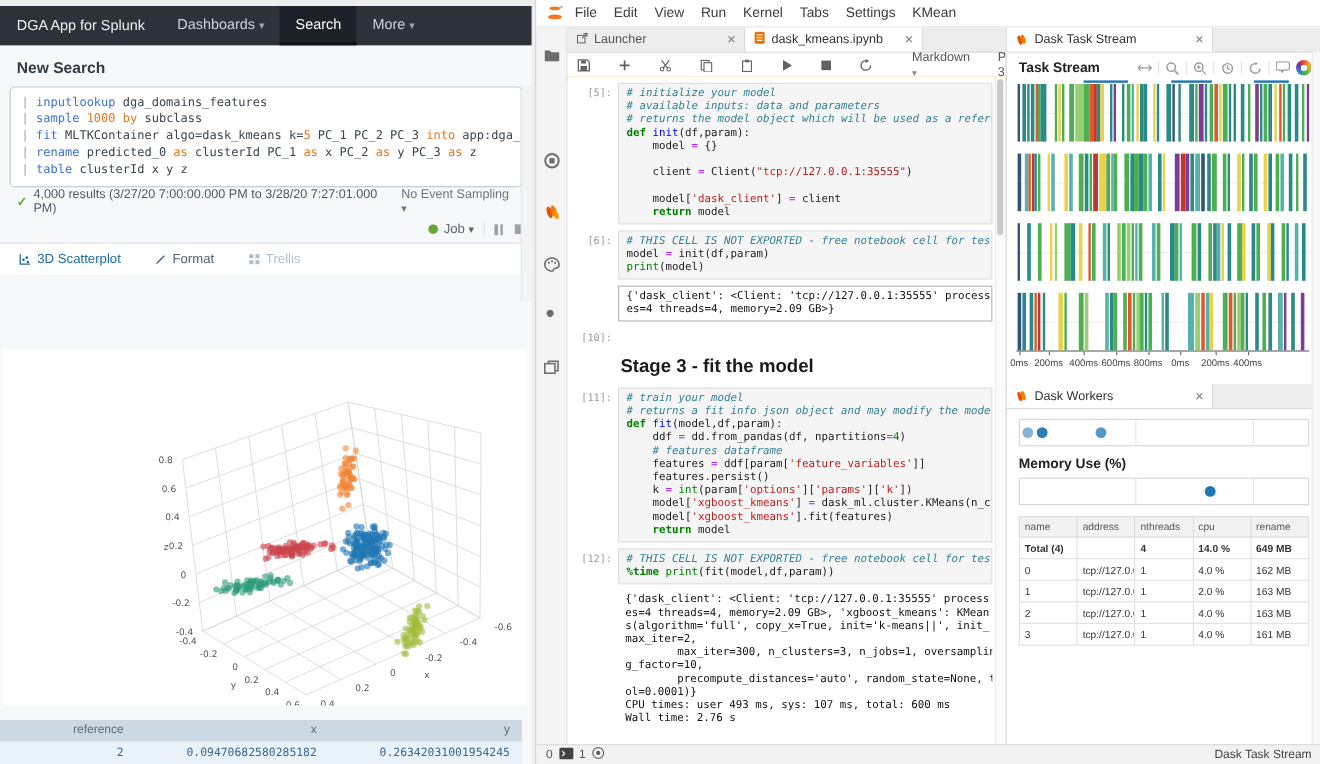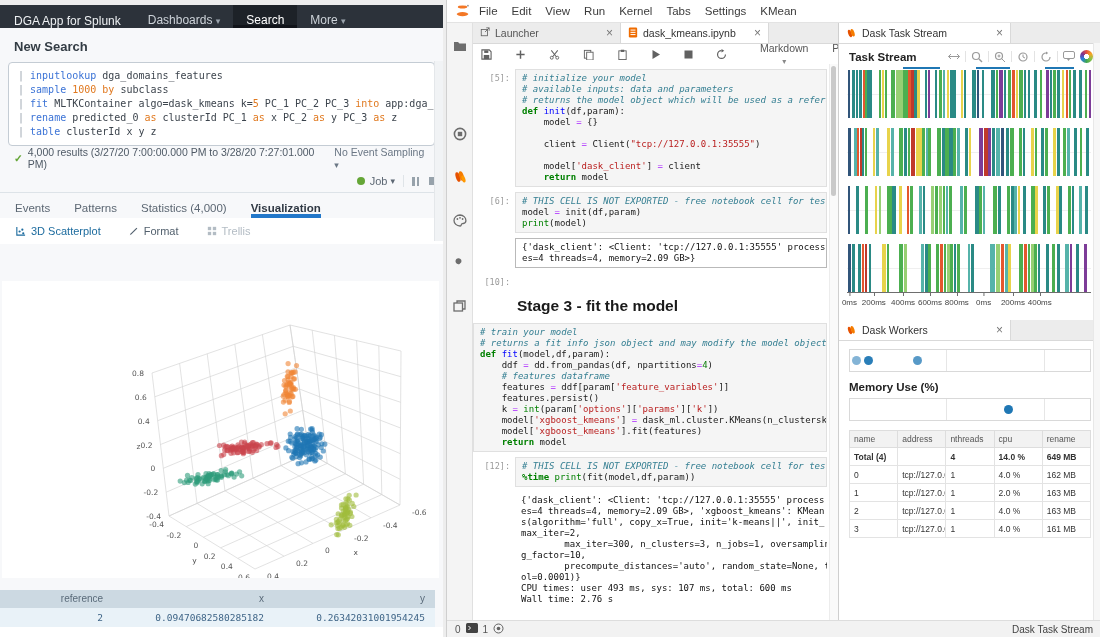--- a/index.html
+++ b/index.html
@@ -1,20 +1,20 @@
 <!DOCTYPE html>
 <html><head>
 <meta charset="utf-8">
 <style>
   html,body{margin:0;padding:0;background:#e8e8e8;}
   .stage{position:relative;width:1100px;height:637px;background:#ededed;font-family:"Liberation Sans",sans-serif;overflow:hidden;}
 
   
   .win-left{position:absolute;left:0;top:5px;width:443px;height:632px;background:#fff;}
-  .s-nav{height:23px;background:#2c323a;display:flex;align-items:stretch;}
+  .s-nav{height:33px;background:#2c323a;display:flex;align-items:stretch;}
   .s-app{color:#eef1f3;font-size:12px;line-height:33px;padding:0 14px;white-space:nowrap;}
   #s-nav-items{display:flex;}
   .nav-item{color:#cdd3d9;font-size:12px;line-height:30px;padding:0 13px;cursor:pointer;}
   .nav-item.active{background:#1d2228;color:#fff;border-bottom:3px solid #11141a;line-height:30px;}
   .nav-item .caret{font-size:9px;color:#9aa3ac;}
   .s-body{position:relative;height:599px;background:#f7f8fa;}
   .s-title{font-size:13px;font-weight:bold;color:#333c44;margin:0;padding:11px 0 8px 14px;}
   .spl-box{margin:0 8px;background:#fff;border:1px solid #c4ccd4;border-radius:4px;padding:6px 9px;font-family:"DejaVu Sans Mono",monospace;font-size:10px;line-height:14px;color:#3c444d;white-space:pre;overflow:hidden;}
   .spl-pipe{color:#98a3ad;}
   .spl-cmd{color:#3b73d6;}
@@ -55,21 +55,21 @@
   .j-menu{height:22px;border-bottom:1px solid #e3e3e3;display:flex;align-items:center;padding-left:5px;background:#fff;}
   .j-logo{width:20px;height:16px;display:flex;align-items:center;justify-content:center;}
   .j-menu-item{font-size:11.5px;color:#3c3c3c;padding:0 7px;cursor:pointer;}
   .j-activity{position:absolute;left:0;top:23px;bottom:17px;width:25px;background:#f4f4f4;border-right:1px solid #e0e0e0;}
   .act-ic{position:absolute;left:0;width:25px;height:22px;display:flex;align-items:center;justify-content:center;cursor:pointer;}
   .j-main{position:absolute;left:26px;top:23px;width:365px;bottom:17px;}
   .j-tabbar{height:20px;background:#ececec;border-bottom:1px solid #d9d9d9;display:flex;}
   .j-tab{width:148px;display:flex;align-items:center;gap:5px;padding:0 7px;font-size:10.5px;color:#555;background:#ececec;border-right:1px solid #d9d9d9;cursor:pointer;box-sizing:border-box;}
   .j-tab.active{background:#fff;color:#333;}
   .tab-x{margin-left:auto;color:#777;font-size:12px;cursor:pointer;}
-  .j-toolbar{height:20px;border-bottom:4px solid #eab308;display:flex;align-items:center;gap:23px;padding:0 8px;background:#fff;text-align:center;}
+  .j-toolbar{height:20px;border-bottom:4px solid #eab308;display:flex;align-items:center;gap:23px;padding:0 8px;background:#fff;}
   .tb-ic{display:flex;align-items:center;cursor:pointer;}
   .tb-dd{font-size:10.5px;color:#555;margin-left:10px;cursor:pointer;}
   .tb-dd .caret{font-size:8px;color:#888;}
   .tb-kernel{margin-left:auto;display:flex;align-items:center;gap:6px;font-size:10.5px;color:#555;}
   .kernel-circle{width:9px;height:9px;border-radius:50%;border:1.5px solid #757575;}
   .nb{position:absolute;left:0;right:8px;top:41px;bottom:0;overflow:hidden;background:#fff;padding-top:2px;}
   .cellrow{display:flex;margin:3px 3px 5px 0;}
   .prompt{flex:none;width:42px;text-align:right;padding:4px 5px 0 0;font-family:"DejaVu Sans Mono",monospace;font-size:8.5px;color:#9a9a9a;box-sizing:border-box;}
   .inp{flex:1;background:#f5f5f5;border:1px solid #e0e0e0;padding:3px 6px;font-family:"DejaVu Sans Mono",monospace;font-size:9px;line-height:11px;color:#212121;white-space:pre;overflow:hidden;}
   .out{flex:1;background:#fff;padding:3px 6px;font-family:"DejaVu Sans Mono",monospace;font-size:9px;line-height:11px;color:#111;white-space:pre;overflow:hidden;}
@@ -152,26 +152,20 @@
         <span class="job-dot"></span>
         <span>Job</span>
         <span class="caret">▾</span>
         <span class="jb-sep"></span>
         <span class="ic-pause">
             <i></i>
             <i></i>
           </span>
         <span class="ic-stop"></span>
       </div>
-      <div class="s-tabs" id="s-tabs">
-          <div class="s-tab">Events</div>
-          <div class="s-tab">Patterns</div>
-          <div class="s-tab">Statistics (4,000)</div>
-          <div class="s-tab active">Visualization</div>
-        </div>
       <div class="viz-bar">
         <span class="viz-item sel">
           <svg width="11" height="11" viewBox="0 0 12 12">
               <path d="M2 1 V10 H11" stroke="#1c6b9e" fill="none" stroke-width="1.2"></path>
               <circle cx="5" cy="6" r="1.2" fill="#1c6b9e"></circle>
               <circle cx="8" cy="4" r="1.2" fill="#1c6b9e"></circle>
               <circle cx="9" cy="8" r="1.2" fill="#1c6b9e"></circle>
             </svg>
           <span>3D Scatterplot</span>
         </span>
@@ -864,20 +858,21 @@
           <div class="cellrow">
             <div class="prompt">[10]:</div>
           </div>
           <div class="cellrow">
             <div class="prompt"></div>
             <div class="md">
               <h2>Stage 3 - fit the model</h2>
             </div>
           </div>
           <div class="cellrow">
+            <div class="prompt">[11]:</div>
             <div class="inp"><span class="cm-c"># train your model</span>
 <span class="cm-c"># returns a fit info json object and may modify the model object</span>
 <span class="cm-k">def</span> <span class="cm-f">fit</span>(model,df,param):
     ddf <span class="cm-o">=</span> dd.from_pandas(df, npartitions<span class="cm-o">=</span><span class="cm-n">4</span>)
 <span class="cm-c">    # features dataframe</span>
     features <span class="cm-o">=</span> ddf[param[<span class="cm-s">'feature_variables'</span>]]
     features.persist()
     k <span class="cm-o">=</span> <span class="cm-b">int</span>(param[<span class="cm-s">'options'</span>][<span class="cm-s">'params'</span>][<span class="cm-s">'k'</span>])
     model[<span class="cm-s">'xgboost_kmeans'</span>] <span class="cm-o">=</span> dask_ml.cluster.KMeans(n_clustersk)
     model[<span class="cm-s">'xgboost_kmeans'</span>].fit(features)

